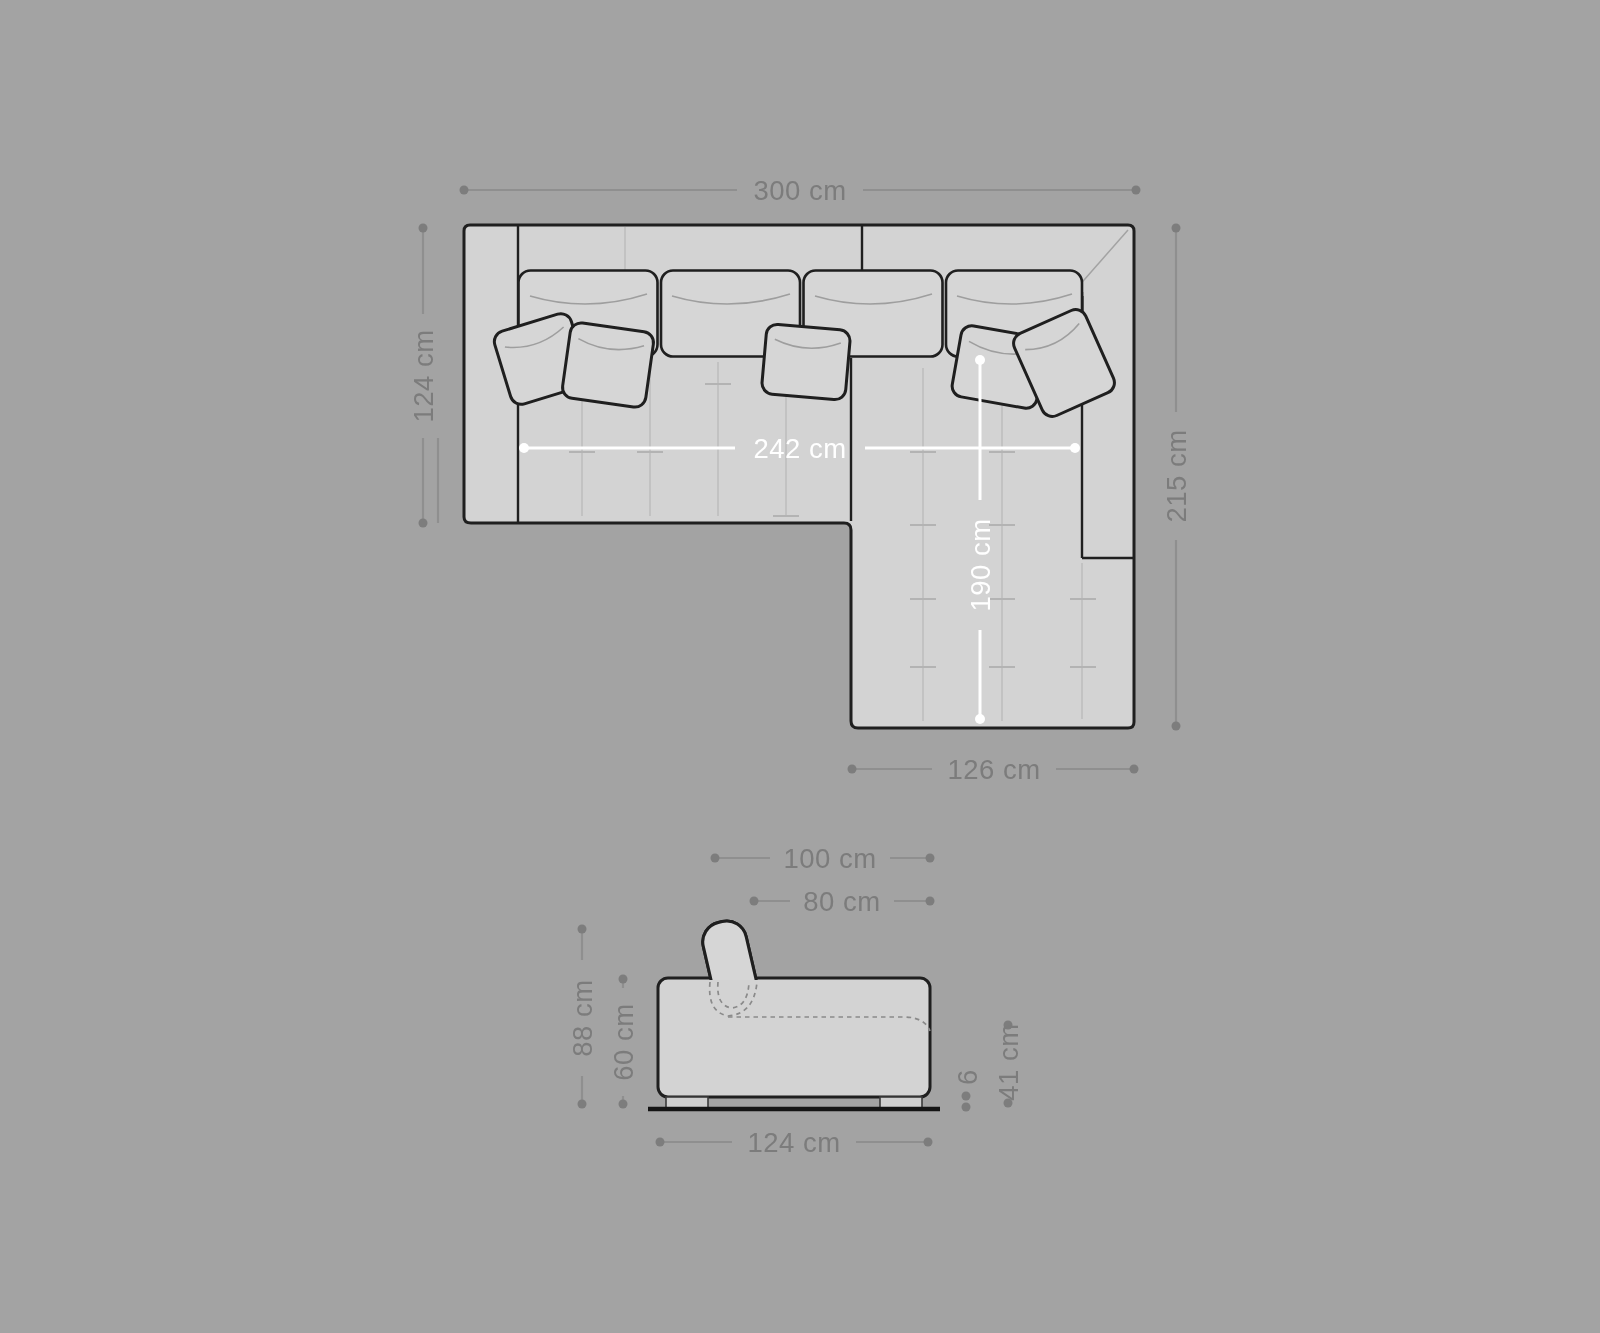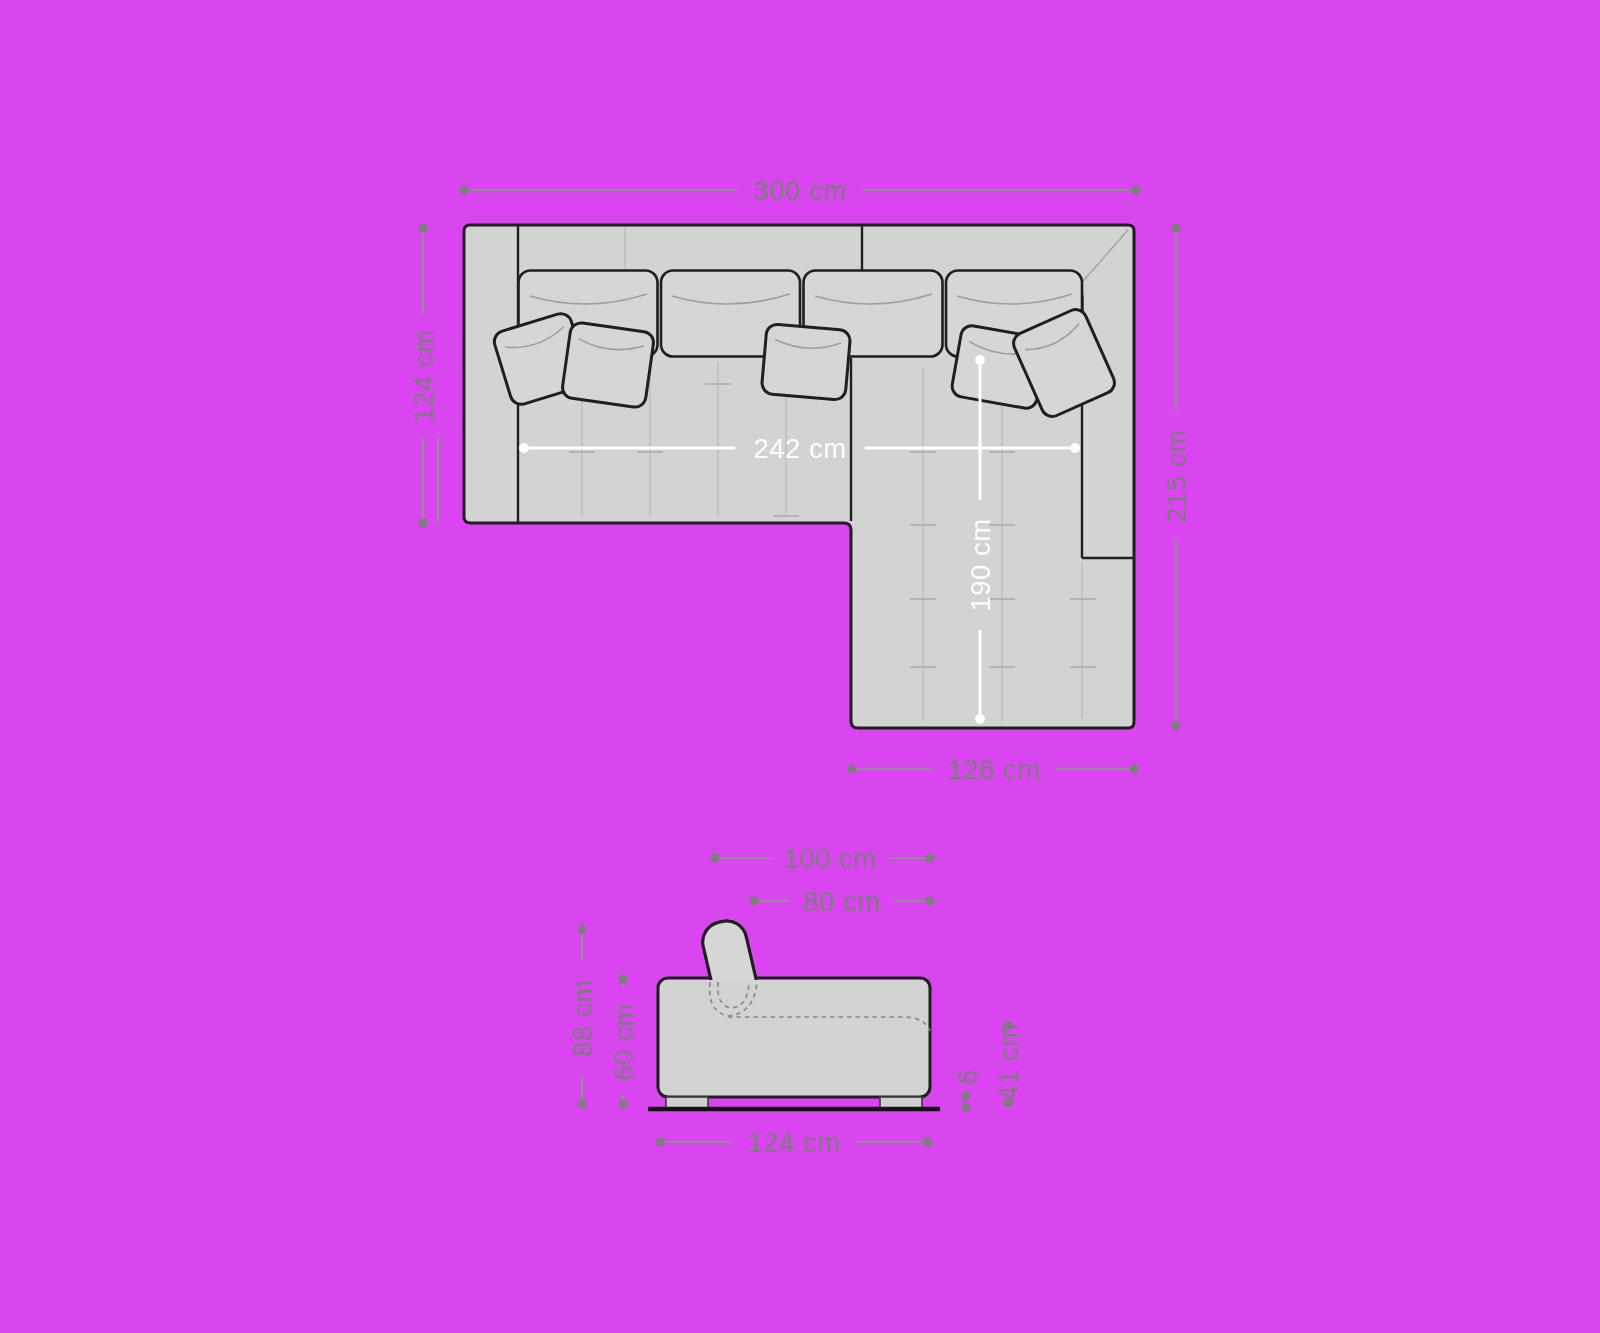--- a/index.html
+++ b/index.html
@@ -5,21 +5,21 @@
   html, body {
     margin: 0;
     padding: 0;
     background: #ffffff;
     font-family: "Liberation Sans", sans-serif;
   }
   .page {
     position: relative;
     width: 1600px;
     height: 1333px;
-    background: #d946ef;
+    background: #a3a3a3;
     overflow: hidden;
   }
   svg { display: block; }
 
   
   .sofa-fill   { fill: #d3d3d3; stroke: #1f1f1f; stroke-width: 3; stroke-linejoin: round; }
   .cushion     { fill: #d6d6d6; stroke: #1f1f1f; stroke-width: 2.6; stroke-linejoin: round; }
   .pillow      { fill: #d6d6d6; stroke: #1f1f1f; stroke-width: 3; stroke-linejoin: round; }
   .seam-dark   { stroke: #1f1f1f; stroke-width: 2.4; fill: none; }
   .seam-thick  { stroke: #1f1f1f; stroke-width: 5; fill: none; }

